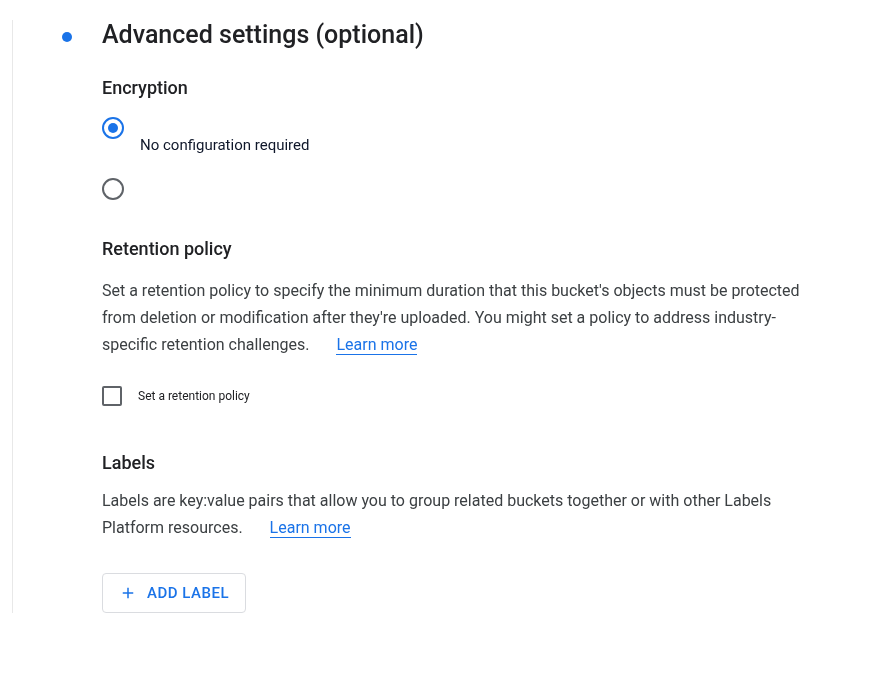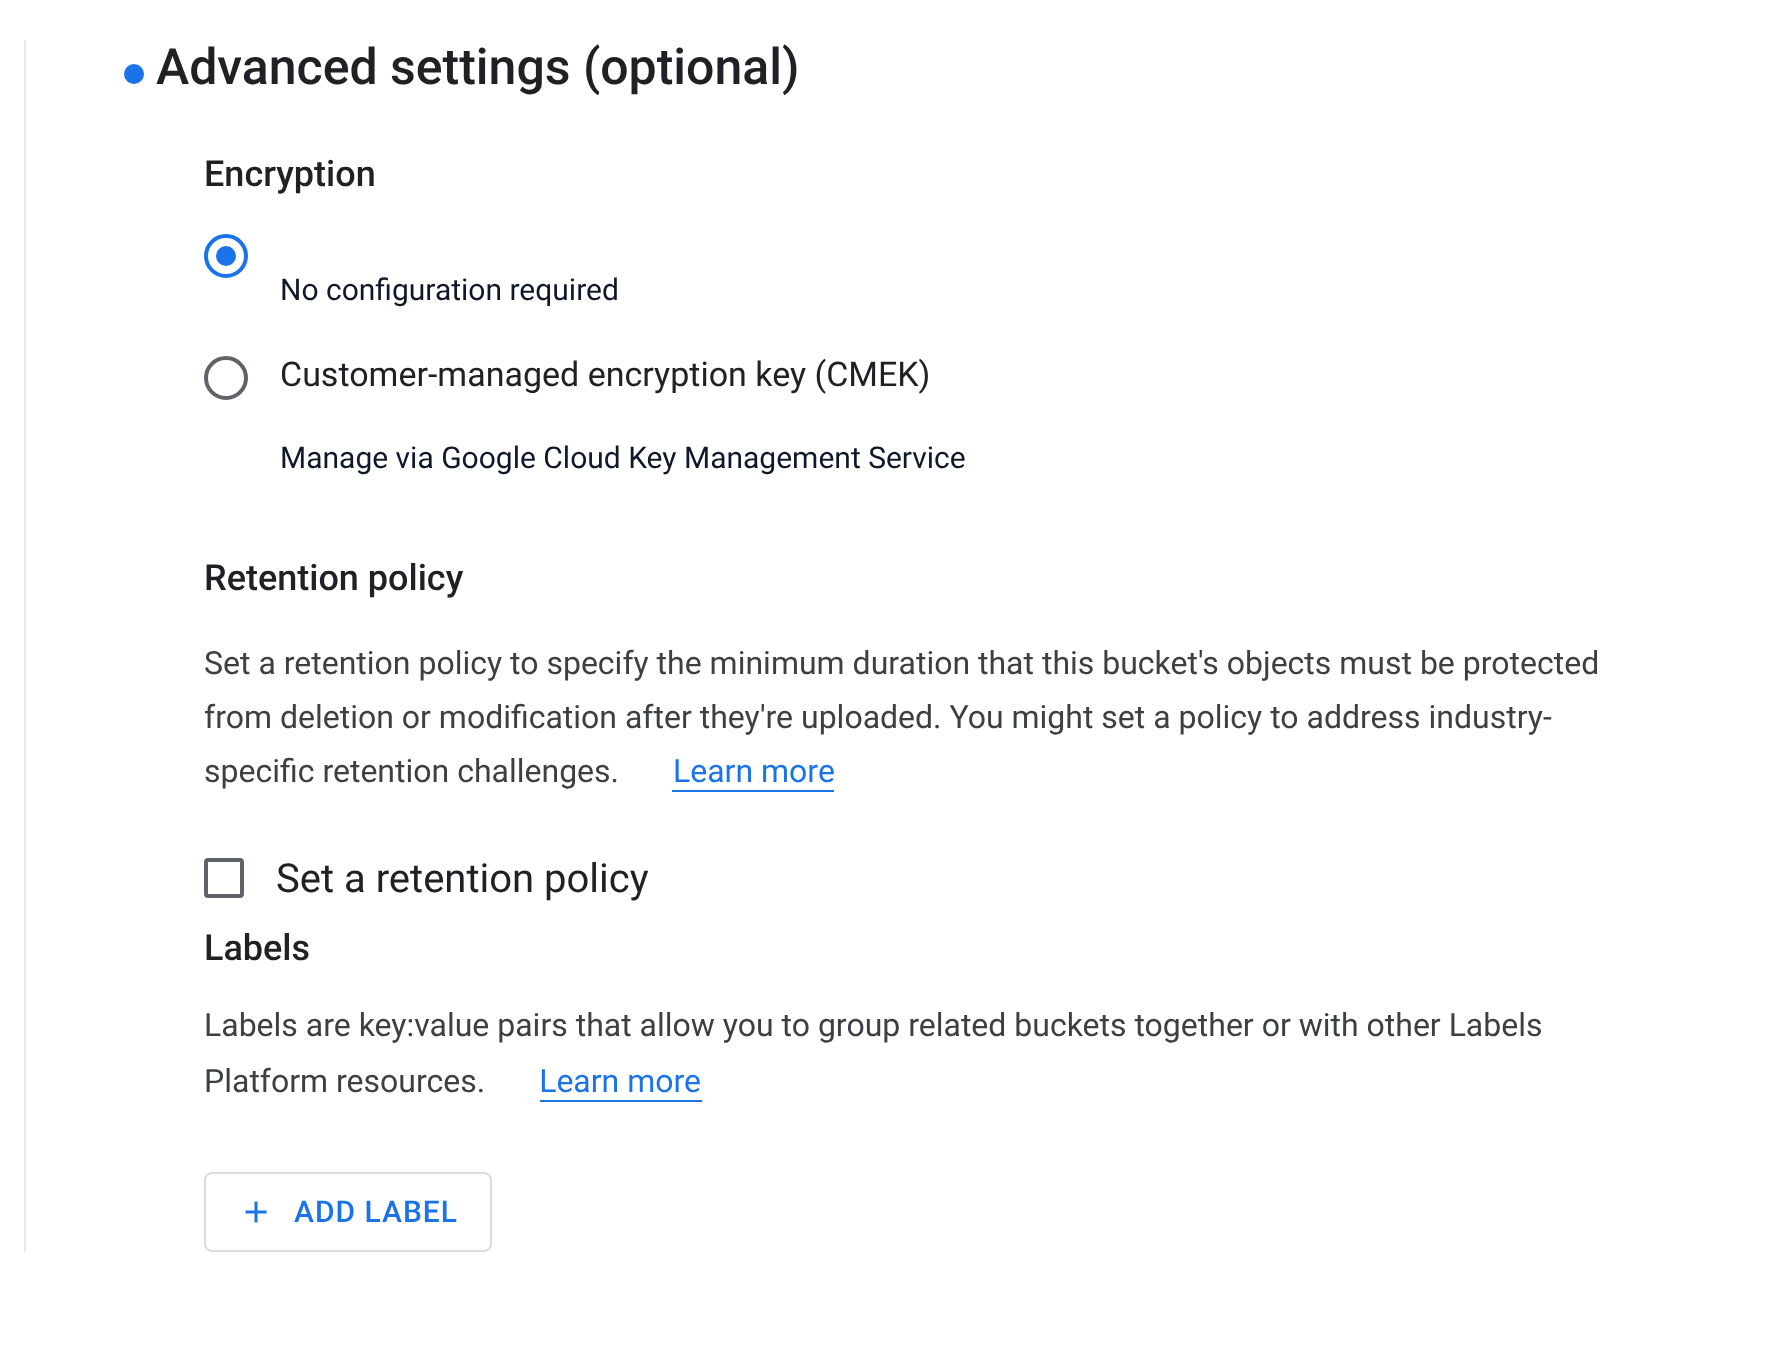--- a/index.html
+++ b/index.html
@@ -38,38 +38,38 @@
       border-radius: 50%;
       background: #1a73e8;
       position: absolute;
       left: 56px;
       top: 12px;
     }
     .main-title {
       font-size: 25px;
       font-weight: 500;
       color: #202124;
-      margin-left: 24px;
+      margin-left: 48px;
     }
     .content {
       padding-left: 96px;
       max-width: 820px;
     }
     .section-heading {
       font-size: 18px;
       font-weight: 500;
       color: #202124;
       margin-bottom: 18px;
       margin-top: 0;
     }
     .section-heading.retention {
       margin-top: 38px;
     }
     .section-heading.labels {
-      margin-top: 13px;
+      margin-top: 46px;
       margin-bottom: 14px;
     }
     .radio-option {
       display: flex;
       align-items: flex-start;
       margin-bottom: 20px;
       cursor: pointer;
     }
     .radio-circle {
       width: 22px;
@@ -128,21 +128,21 @@
     }
     .checkbox {
       width: 20px;
       height: 20px;
       border: 2px solid #5f6368;
       border-radius: 2px;
       margin-right: 16px;
       flex-shrink: 0;
     }
     .checkbox-label {
-      font-size: 20px;
+      font-size: 12px;
       color: #202124;
     }
     .add-label-btn {
       display: inline-flex;
       align-items: center;
       border: 1px solid #dadce0;
       border-radius: 4px;
       background: #fff;
       color: #1a73e8;
       font-size: 15px;
@@ -182,24 +182,20 @@
       <span class="radio-circle selected">
         <span class="radio-inner"></span>
       </span>
       <div class="radio-text">
         <span class="radio-sub">No configuration required</span>
       </div>
     </div>
 
     <div class="radio-option">
       <span class="radio-circle"></span>
-      <div class="radio-text">
-        <span class="radio-label">Customer-managed encryption key (CMEK)</span>
-        <span class="radio-sub">Manage via Google Cloud Key Management Service</span>
-      </div>
     </div>
 
     <h3 class="section-heading retention">Retention policy</h3>
     <p class="description">
       <span>Set a retention policy to specify the minimum duration that this bucket's objects must be protected from deletion or modification after they're uploaded. You might set a policy to address industry-specific retention challenges. </span><a href="#" class="learn-more">Learn more</a>
     </p>
 
     <div class="checkbox-row">
       <span class="checkbox"></span>
       <span class="checkbox-label">Set a retention policy</span>

